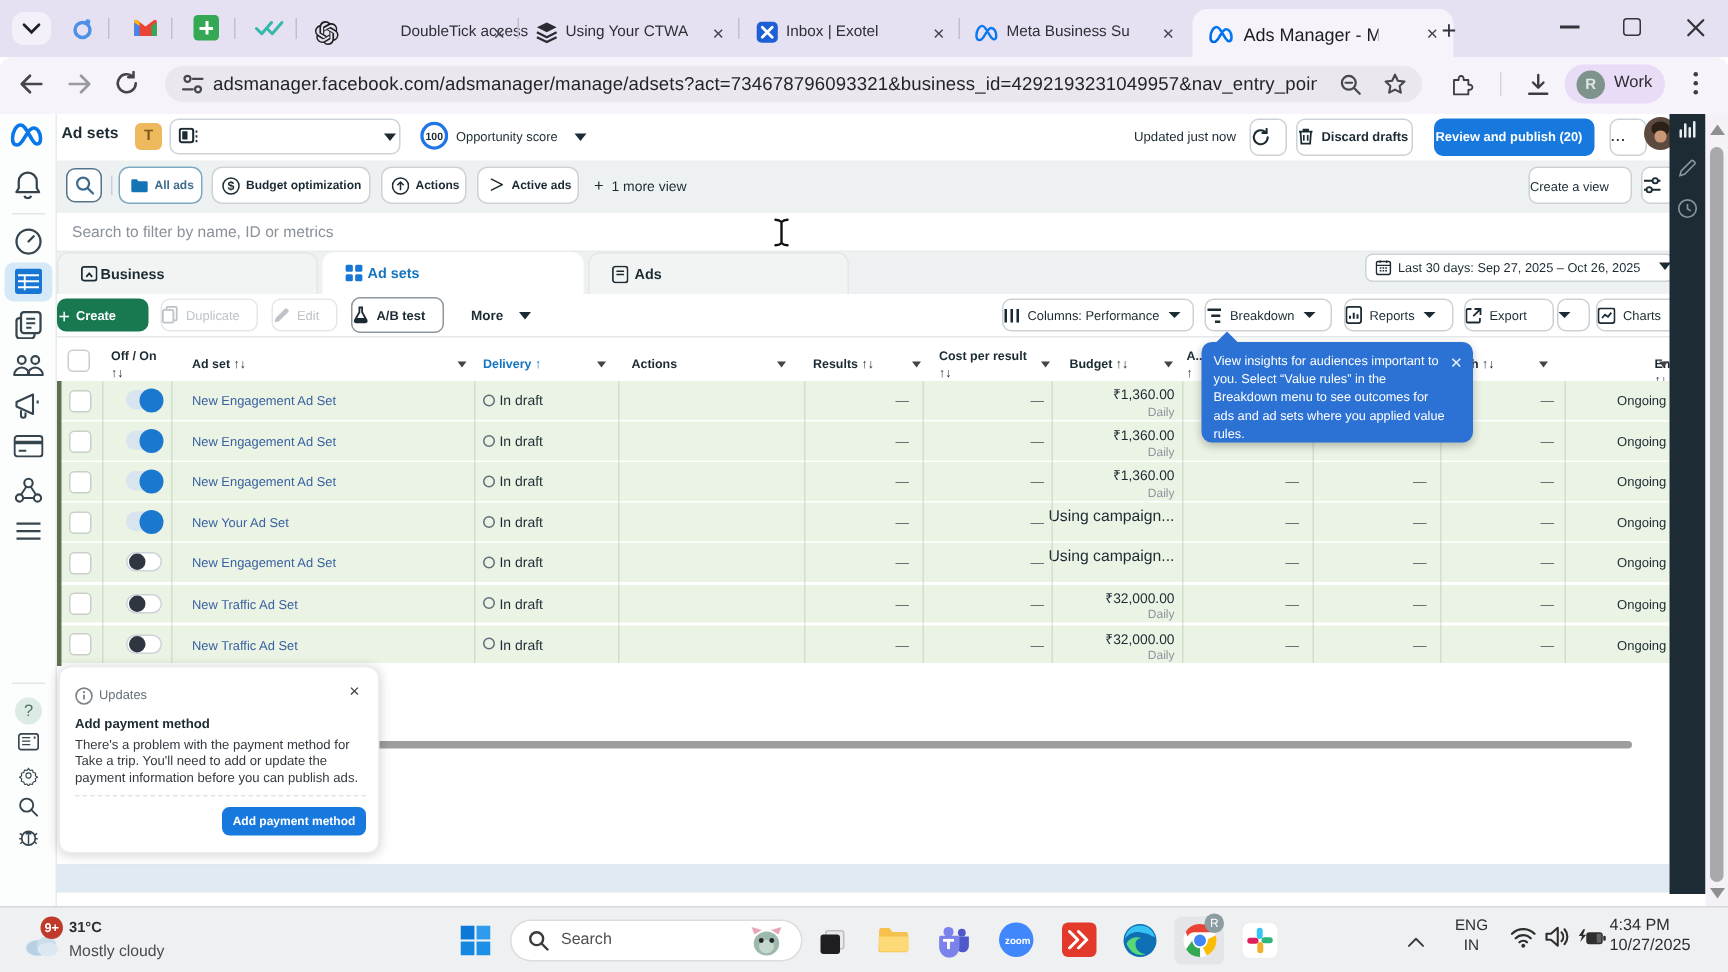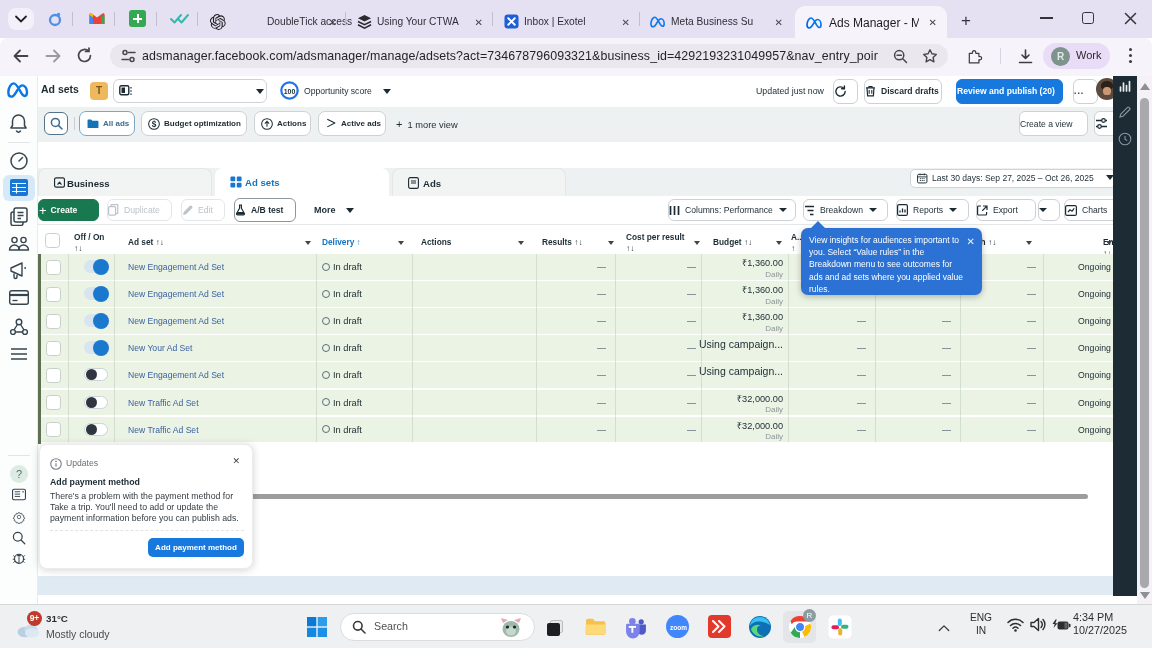--- a/index.html
+++ b/index.html
@@ -123,21 +123,21 @@
   <div class="tabsep" style="left:639px;"></div>
 
   <div class="tab" style="left:645px;width:146px;">
     <svg style="position:absolute;left:5px;top:10px;" width="17" height="12" viewBox="0 0 36 24">
         <path d="M10.2 2C6 2 2 8.6 2 15.5 2 19.8 3.8 22 6.6 22c2.9 0 4.8-2.7 7.4-7.3L15.7 12c2.7-4.8 4.6-7 7.5-7 3.6 0 6.8 4.7 6.8 10.5 0 3.6-1.3 5.5-3.4 5.5-1.6 0-3-1.3-5.2-4.8L18.9 12C15.8 6.6 13.4 2 10.2 2Z" fill="none" stroke="#0a78f0" stroke-width="3.4"></path>
       </svg>
     <div class="ttl" style="color:#2f2f36;">Meta Business Su</div>
     <div class="tx" style="right:8px;">✕</div>
   </div>
 
-  <div class="activetab" style="left:795px;width:152px;">
+  <div class="activetab" style="left:795px;width:174px;">
     <svg style="position:absolute;left:11px;top:11px;" width="18" height="12" viewBox="0 0 36 24">
         <defs>
           <linearGradient id="mg" x1="0" y1="1" x2="1" y2="0">
             <stop offset="0" stop-color="#0064e0"></stop>
             <stop offset="1" stop-color="#0082fb"></stop>
           </linearGradient>
         </defs>
         <path d="M10.2 2C6 2 2 8.6 2 15.5 2 19.8 3.8 22 6.6 22c2.9 0 4.8-2.7 7.4-7.3L15.7 12c2.7-4.8 4.6-7 7.5-7 3.6 0 6.8 4.7 6.8 10.5 0 3.6-1.3 5.5-3.4 5.5-1.6 0-3-1.3-5.2-4.8L18.9 12C15.8 6.6 13.4 2 10.2 2Z" fill="none" stroke="url(#mg)" stroke-width="3.4"></path>
       </svg>
     <div style="position:absolute;left:34px;top:10px;font-size:12px;color:#1c1c21;white-space:nowrap;overflow:hidden;width:90px;">Ads Manager - M</div>
@@ -365,20 +365,27 @@
       <div class="btn" style="left:981px;top:4px;width:69px;height:25px;">Create a view</div>
       <div class="btn" style="left:1056px;top:4px;width:25px;height:25px;">
         <svg width="13" height="13" viewBox="0 0 13 13">
             <path d="M1 3.5 h11 M1 9.5 h11" stroke="#1c2b33" stroke-width="1.3"></path>
             <circle cx="8.5" cy="3.5" r="1.8" fill="#eef1f1" stroke="#1c2b33" stroke-width="1.2"></circle>
             <circle cx="4.5" cy="9.5" r="1.8" fill="#eef1f1" stroke="#1c2b33" stroke-width="1.2"></circle>
           </svg>
       </div>
     </div>
 
+    <div class="abs" id="hdr3">
+      <div style="position:absolute;left:10px;top:8px;font-size:10.4px;color:#8a9199;">Search to filter by name, ID or metrics</div>
+
+      <svg style="position:absolute;left:476px;top:3px;" width="14" height="20" viewBox="0 0 14 20">
+          <path d="M3 1.5 C5 1.5 6 2 7 3 C8 2 9 1.5 11 1.5 M7 3 V17 M3 18.5 C5 18.5 6 18 7 17 C8 18 9 18.5 11 18.5" stroke="#111" stroke-width="1.6" fill="none" stroke-linecap="round"></path>
+        </svg>
+    </div>
 
     <div class="abs" id="tabsrow">
       <div style="position:absolute;left:0px;top:0;width:174px;height:28px;background:#f2f4f4;border:1px solid #e3e7e7;border-bottom:none;border-radius:8px 8px 0 0;">
         <svg style="position:absolute;left:15px;top:8px;" width="11" height="11" viewBox="0 0 14 13">
             <rect x="0.7" y="0.7" width="12.6" height="11.6" rx="2" fill="none" stroke="#1c2b33" stroke-width="1.5"></rect>
             <path d="M4.5 8.5 L7 5.5 L9.5 8.5" fill="none" stroke="#1c2b33" stroke-width="1.5" stroke-linejoin="round" transform="translate(0,0.6)"></path>
           </svg>
         <div style="position:absolute;left:28px;top:9px;font-size:9.6px;font-weight:bold;color:#1c2b33;">Business</div>
       </div>
       <div style="position:absolute;left:177px;top:0;width:174px;height:28px;background:#fff;border-radius:8px 8px 0 0;">

